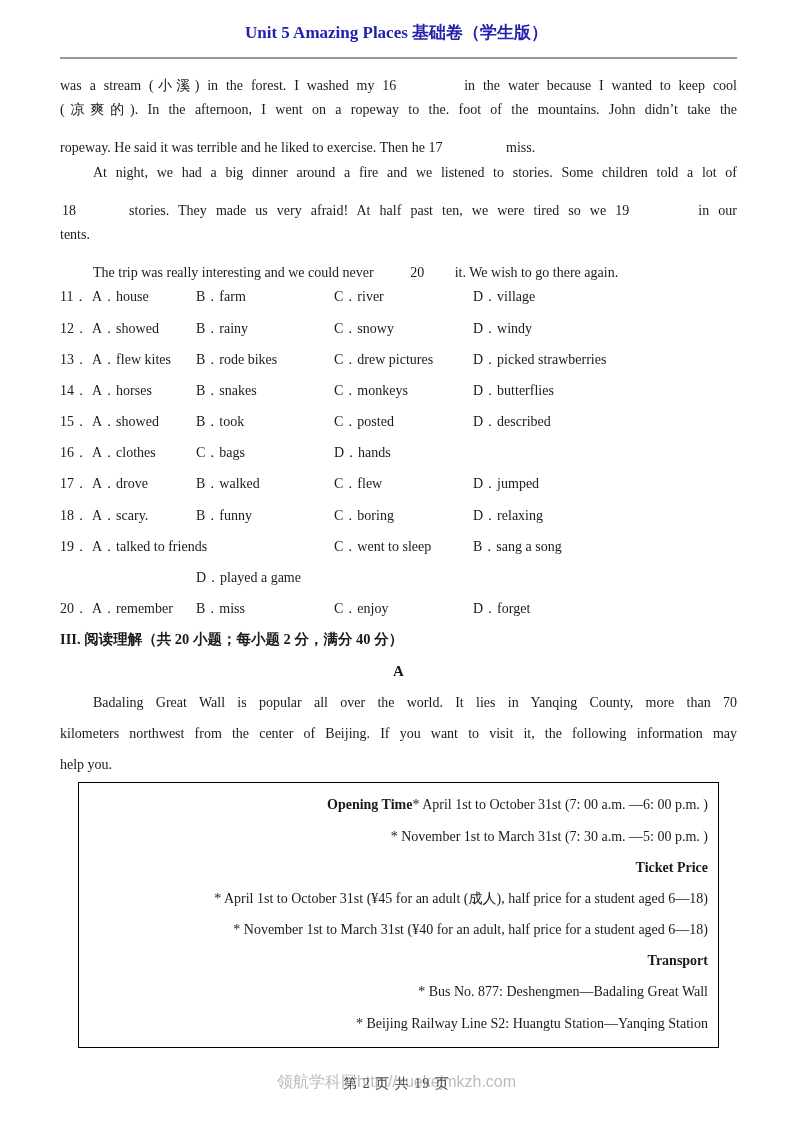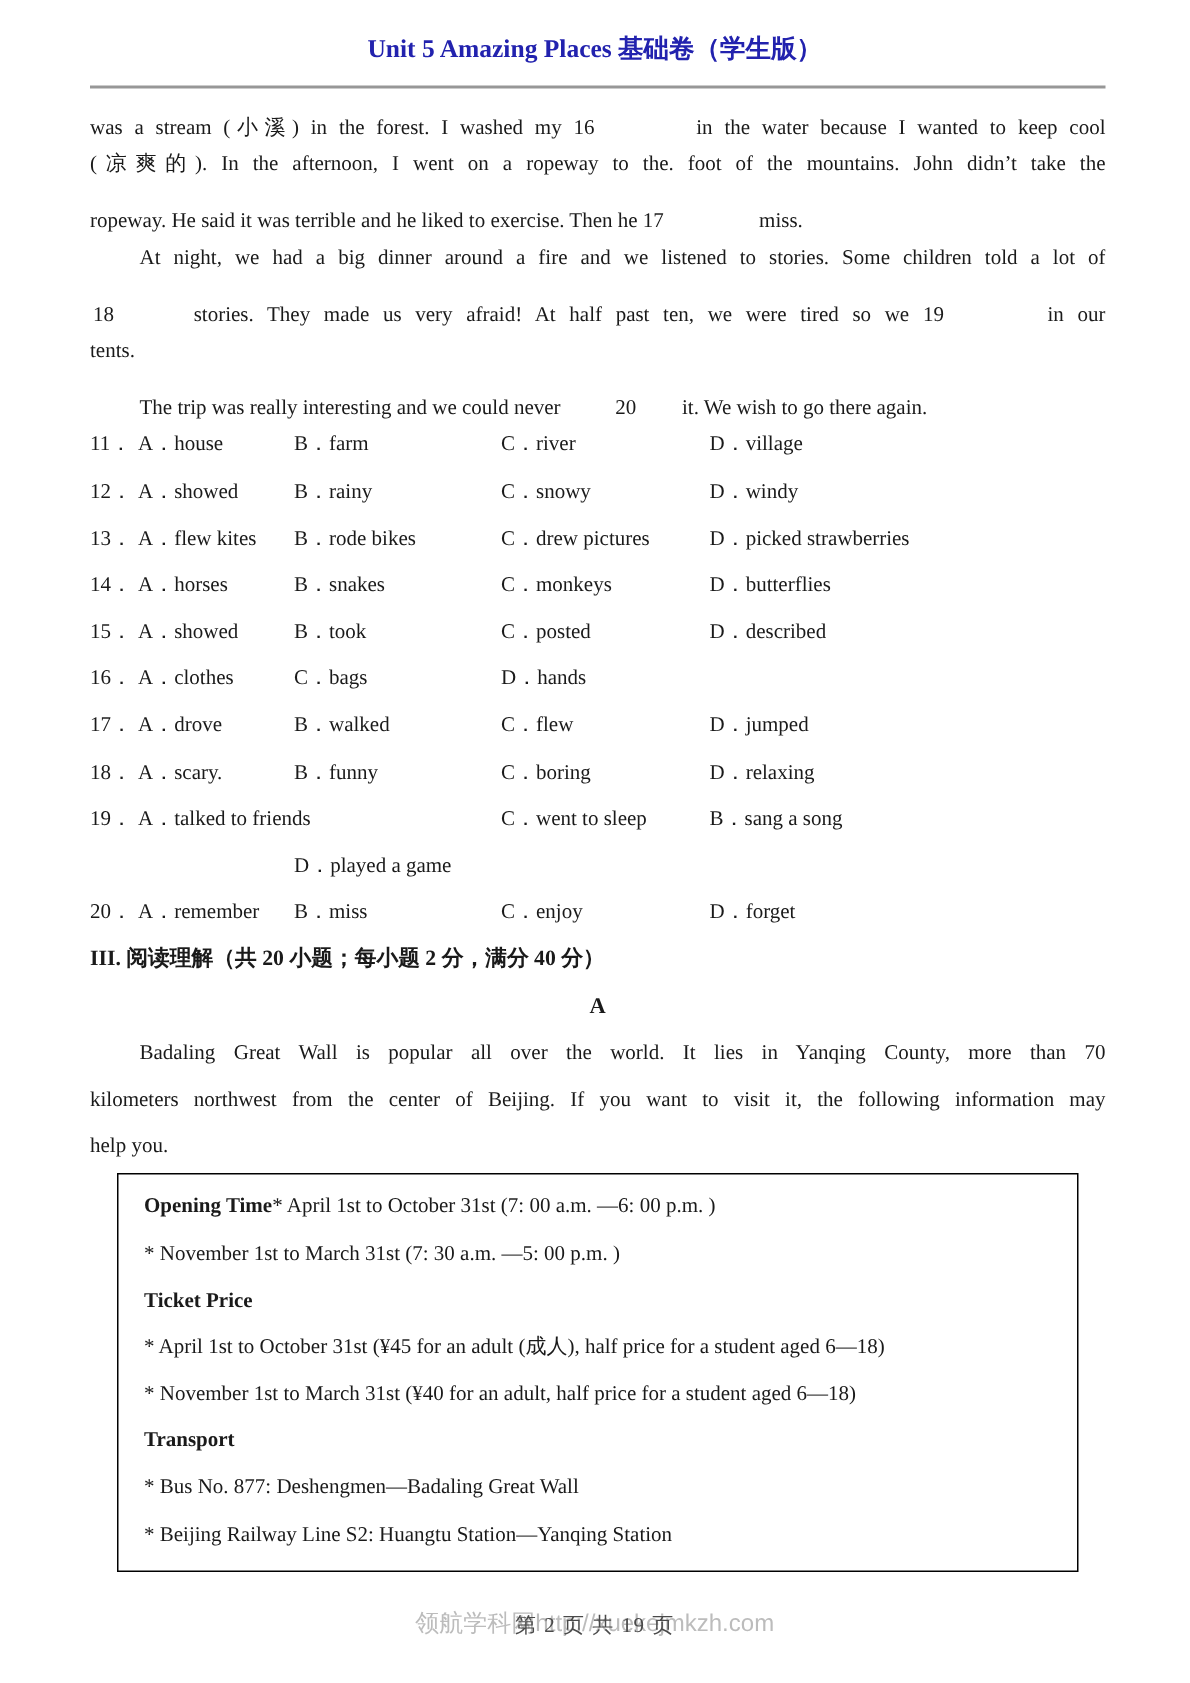--- a/index.html
+++ b/index.html
@@ -47,20 +47,21 @@
     height:31.2px;overflow:hidden;
   }
   .qrow.wide{grid-template-columns:32px 242px 139px 1fr;}
   .qrow.contline{display:block;padding-left:136px;}
   .sec-heading{font-weight:bold;font-size:14.5px;height:31.2px;overflow:hidden;}
   .passage-label{text-align:center;font-weight:bold;font-size:15px;height:31.2px;}
   .info-box{
     margin:2px 0 0 18px;width:641px;box-sizing:border-box;
     border:1.5px solid #000;
     padding:6px 10px 8px 17px;
+    text-align:right;
   }
   .info-box .bline{height:31.2px;overflow:hidden;white-space:nowrap;}
   .blabel{font-weight:bold;}
   .footer{position:relative;height:40px;margin-top:18px;}
   .watermark{
     position:absolute;left:0;right:0;top:6px;
     text-align:center;color:#bcbcbc;font-size:16px;
     font-family:"Liberation Sans","DejaVu Sans",sans-serif;
   }
   .pagenum{

